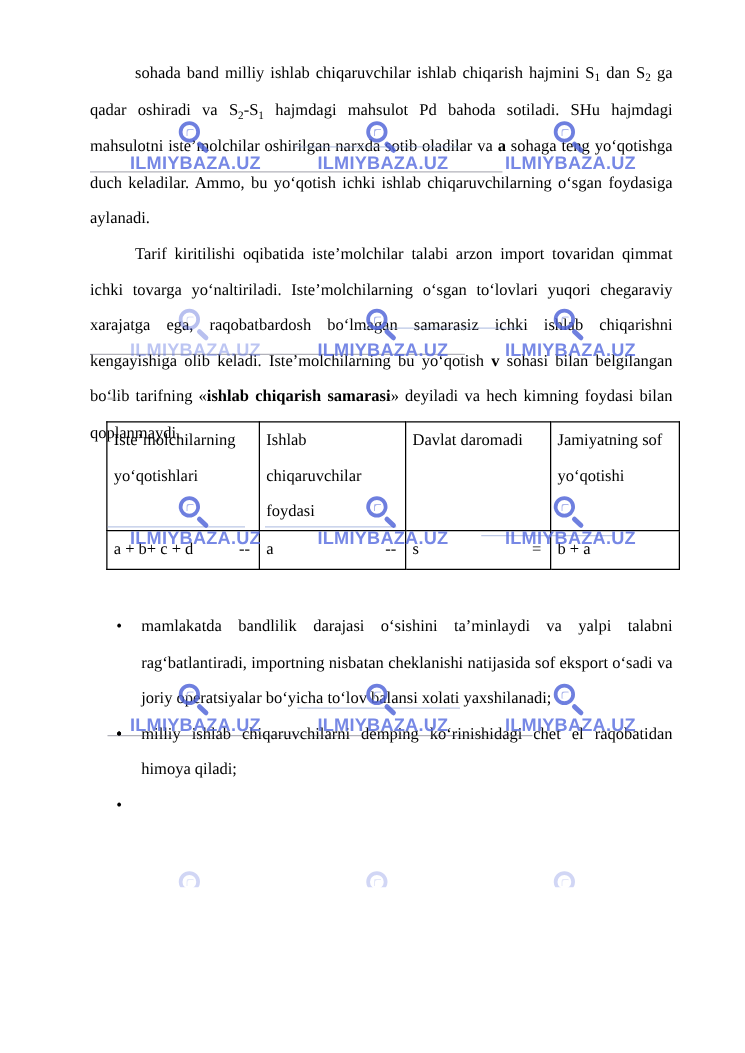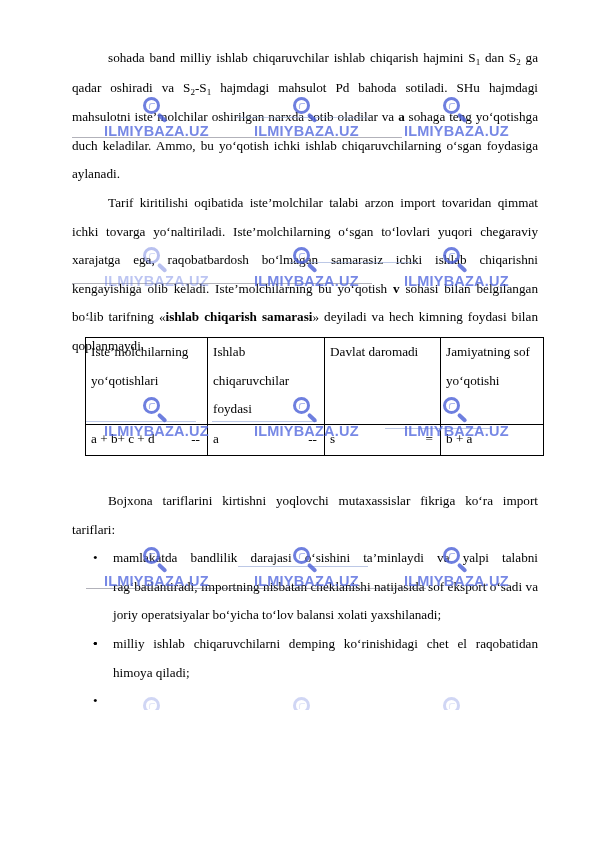--- a/index.html
+++ b/index.html
@@ -223,21 +223,20 @@
               <span>b + a</span>
               <span class="op"></span>
             </span>
           </td>
         </tr>
       </tbody>
     </table>
   </div>
 
   <div class="content" style="top:487px;">
-    <p class="body-par indent" id="p3"><span>Bojxona tariflarini kirtishni yoqlovchi mutaxassislar fikriga ko‘ra import tariflari:</span></p>
 
     <ul class="doc-list" id="doclist">
         <li><span class="bullet">•</span><span>mamlakatda bandlilik darajasi o‘sishini ta’minlaydi va yalpi talabni rag‘batlantiradi, importning nisbatan cheklanishi natijasida sof eksport o‘sadi va joriy operatsiyalar bo‘yicha to‘lov balansi xolati yaxshilanadi;</span></li>
         <li><span class="bullet">•</span></li>
         <li><span class="bullet">•</span></li>
         <li><span class="bullet">•</span><span>milliy ishlab chiqaruvchilarni demping ko‘rinishidagi chet el raqobatidan himoya qiladi;</span></li>
         <li><span class="bullet">•</span></li>
       </ul>
   </div>
 

